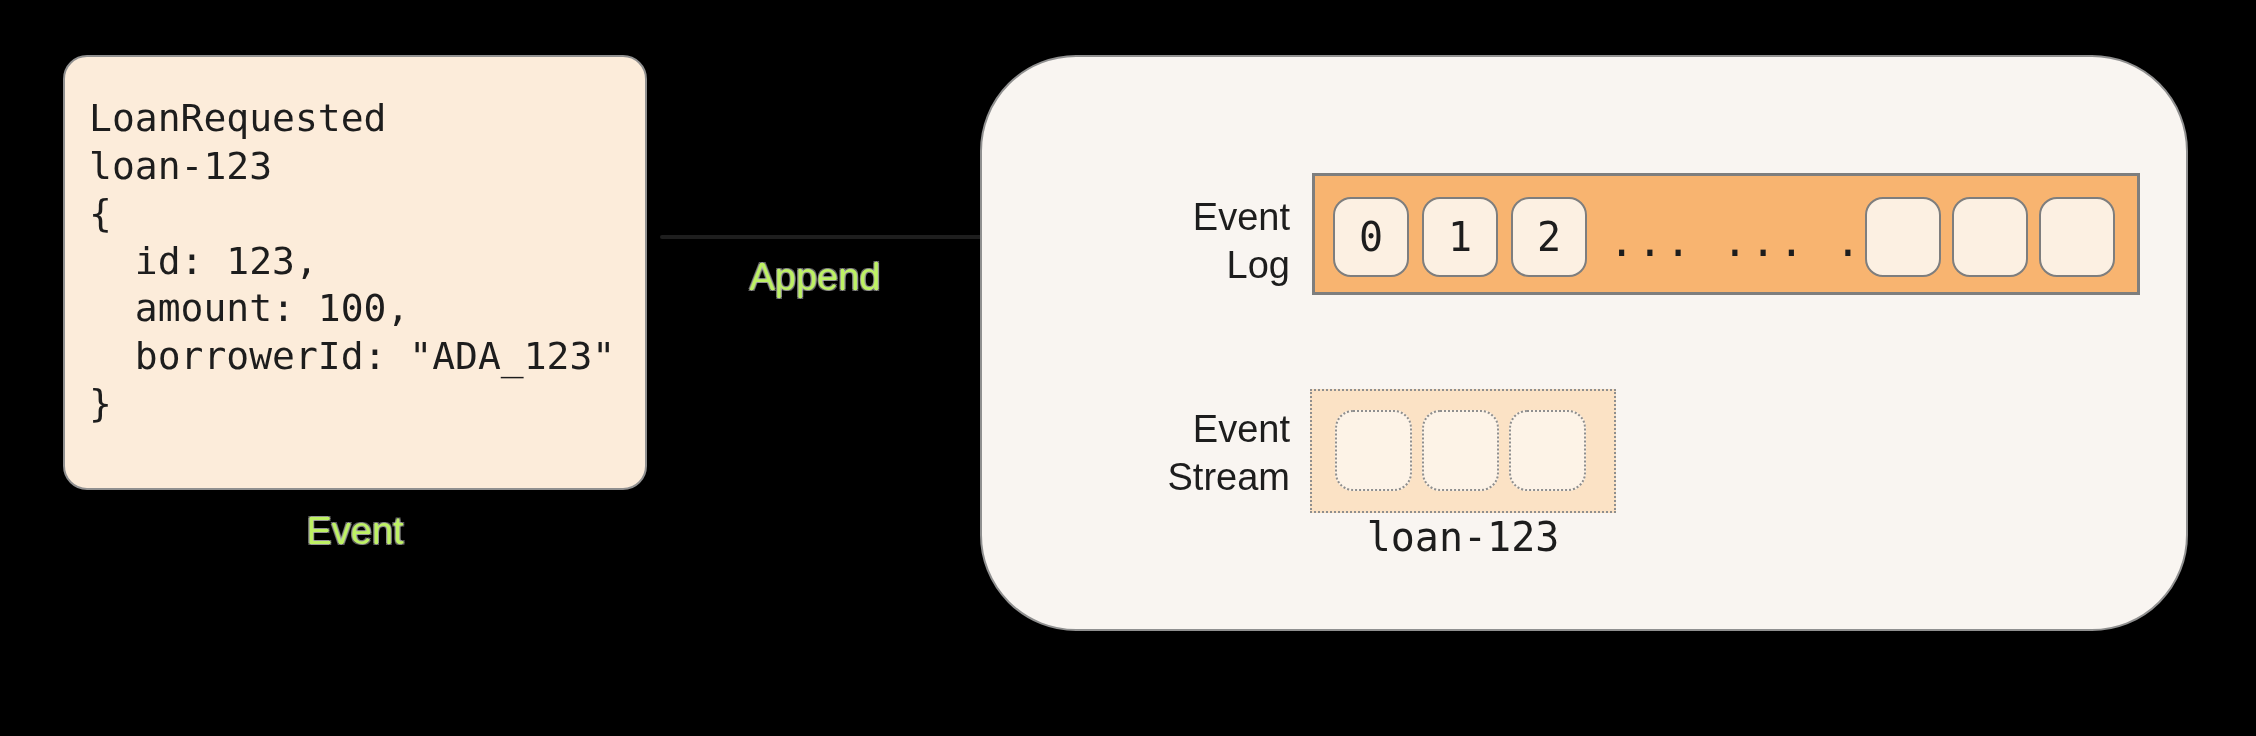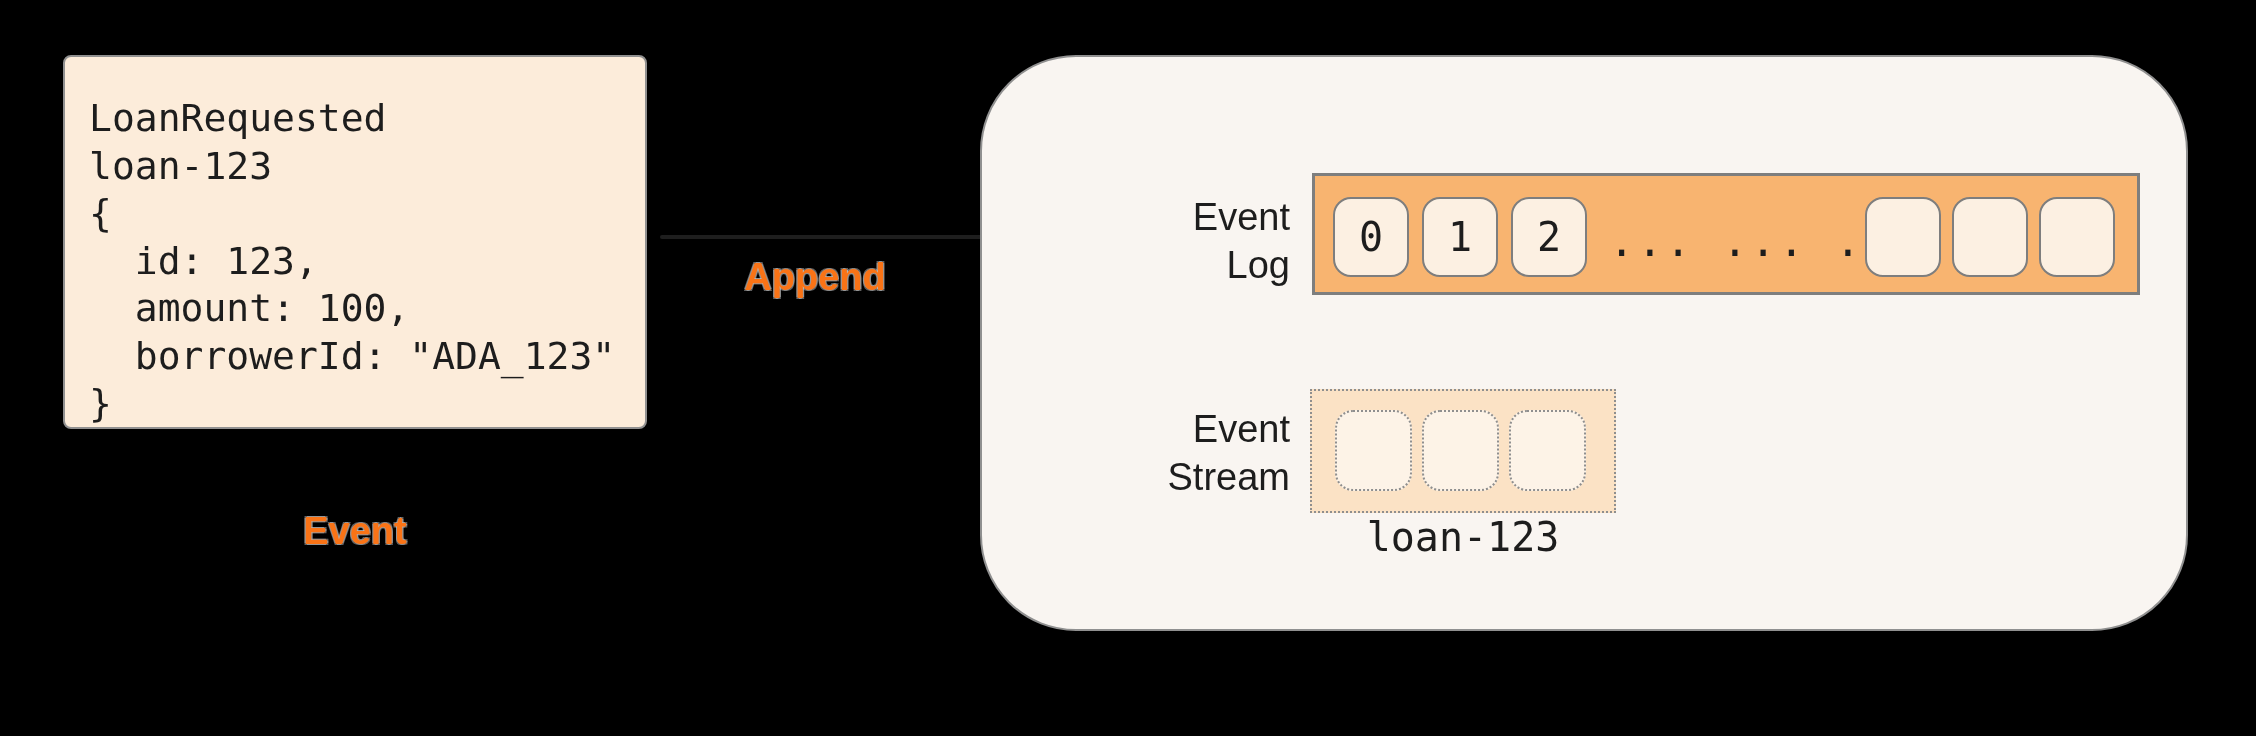--- a/index.html
+++ b/index.html
@@ -3,37 +3,36 @@
 <meta charset="utf-8">
 <style>
   html,body{margin:0;padding:0;background:#000;}
   .canvas{
     position:relative;width:2256px;height:736px;background:#000;overflow:hidden;
     font-family:"Liberation Sans", sans-serif;color:#1d1d1d;
   }
 
   
   .event-box{
-    position:absolute;left:63px;top:55px;width:584px;height:374px;
-    background:#fcecda;border:2.5px solid #909090;border-radius:8px;
+    position:absolute;left:63px;top:55px;width:584px;height:435px;
+    background:#fcecda;border:2.5px solid #909090;border-radius:24px;
     box-sizing:border-box;
     text-decoration:underline;
   }
   .event-code{
     position:absolute;left:24px;top:38px;margin:0;
     font-family:"DejaVu Sans Mono", monospace;
     font-size:38px;line-height:47.5px;color:#1d1d1d;white-space:pre;
   }
   .halo{
-    color:#f97316;
+    color:#bef264;
     text-shadow:-1.2px -1.2px 0 rgba(214,214,214,.45),
                  1.2px -1.2px 0 rgba(214,214,214,.45),
                 -1.2px  1.2px 0 rgba(214,214,214,.45),
                  1.2px  1.2px 0 rgba(214,214,214,.45);
-    font-weight:bold;
   }
   .event-caption{position:absolute;left:63px;top:510px;width:584px;text-align:center;font-size:38px;}
   .append-label{position:absolute;left:665px;top:256px;width:300px;text-align:center;font-size:38px;}
 
   
   .store-box{
     position:absolute;left:980px;top:55px;width:1208px;height:576px;
     background:#f9f5f1;border:2.5px solid #909090;border-radius:96px;
     box-sizing:border-box;
   }

